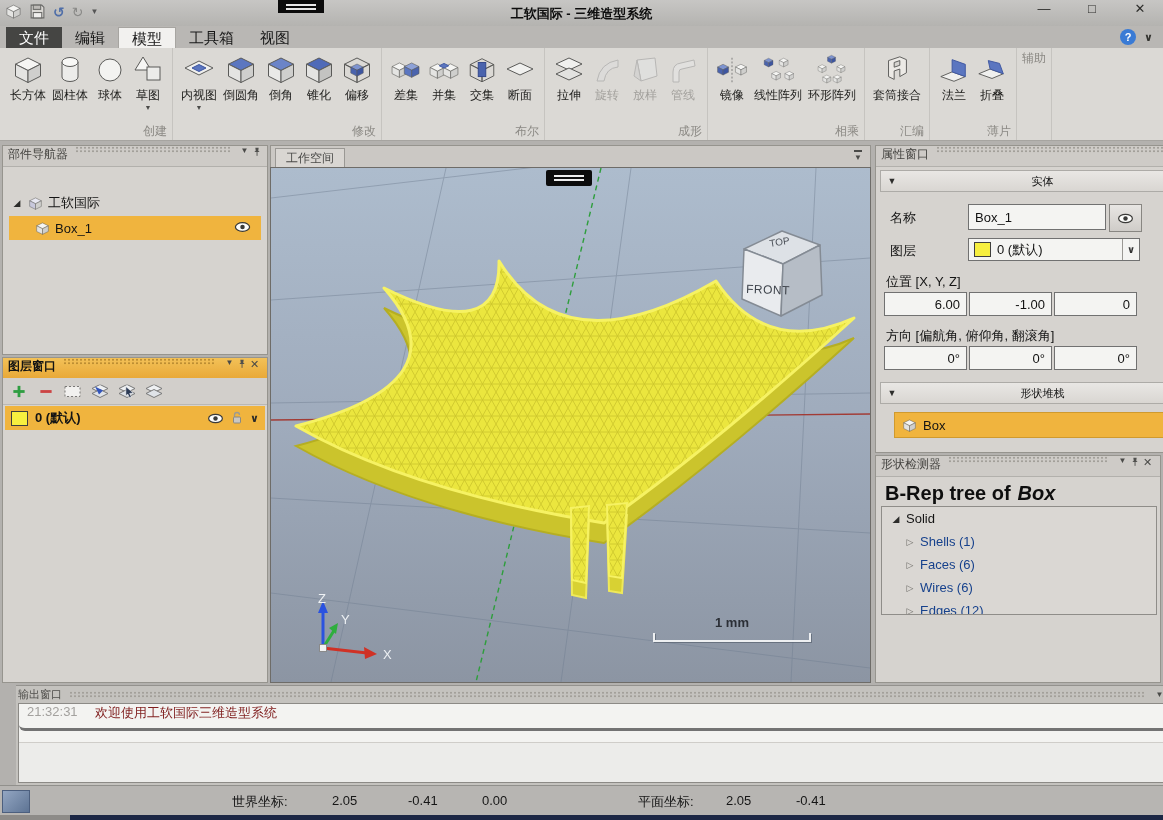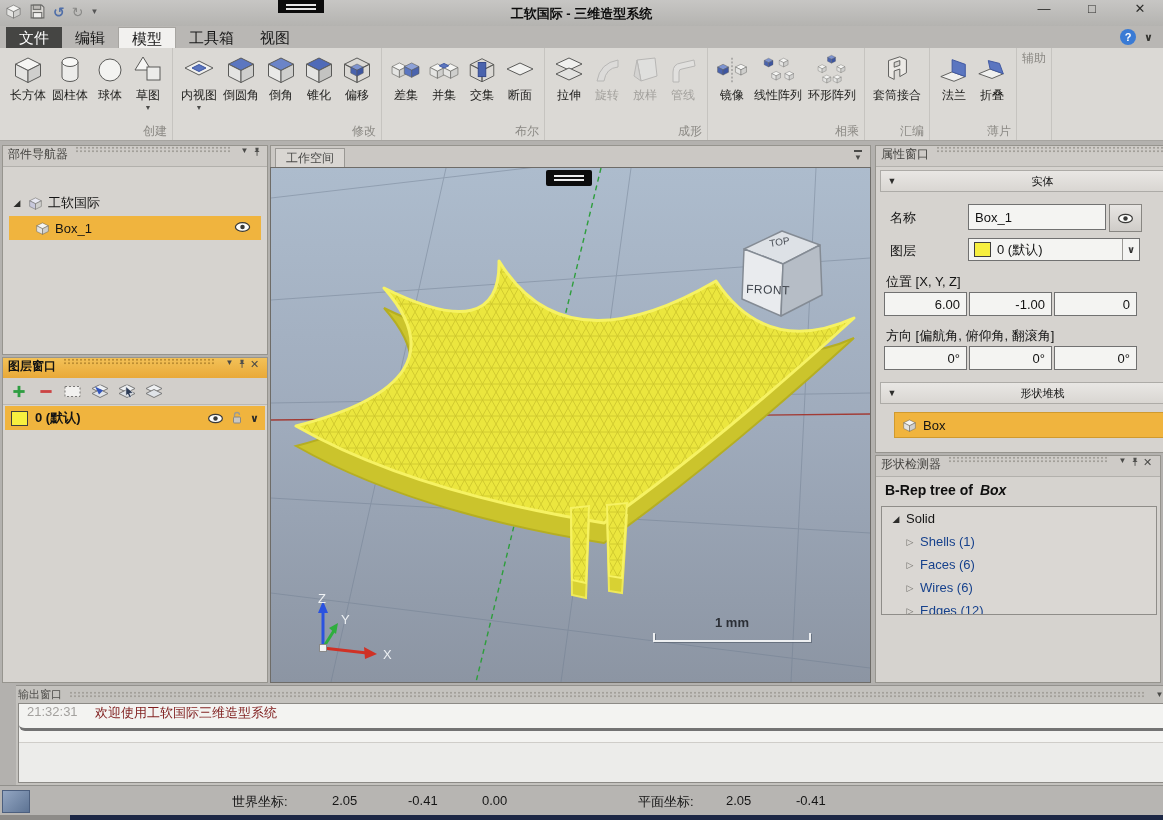--- a/index.html
+++ b/index.html
@@ -86,21 +86,21 @@
   .tfield{position:absolute;background:#f4f4f2;border:1px solid #717171;font-size:13px;color:#111;box-sizing:border-box;padding:0 6px;font-family:inherit;}
   .eyebtn{position:absolute;background:linear-gradient(#e8e6e3,#cfccc8);border:1px solid #888682;display:flex;align-items:center;justify-content:center;}
   .eyebtn svg{width:17px;height:11px;}
   .combo{position:absolute;background:#f4f4f2;border:1px solid #717171;display:flex;align-items:center;gap:6px;padding-left:5px;box-sizing:border-box;font-size:13px;color:#111;}
   .combo .chev{margin-left:auto;border-left:1px solid #9a9894;align-self:stretch;display:flex;align-items:center;padding:0 4px;font-size:10px;font-weight:bold;color:#333;}
   .num{text-align:right;}
   .stackrow{position:absolute;left:18px;right:18px;height:26px;background:#f0b43e;border:1px solid #d09a2e;display:flex;align-items:center;gap:6px;padding:0 7px;font-size:13px;color:#141414;box-sizing:border-box;}
   .stackrow .ba{margin-left:auto;width:15px;height:11px;}
 
   
-  .bheading{position:absolute;left:9px;top:26px;font-size:14px;font-weight:bold;color:#0e0e0e;}
+  .bheading{position:absolute;left:9px;top:26px;font-size:20px;font-weight:bold;color:#0e0e0e;}
   .bheading .tgt{font-style:italic;margin-left:7px;}
   .treebox{position:absolute;left:5px;top:50px;width:274px;height:107px;background:#dad7d3;border:1px solid #8f8d89;overflow:hidden;}
   .trow{display:flex;align-items:center;height:23px;font-size:13px;color:#16418c;gap:4px;}
   .trow.root{color:#141414;padding-left:8px;}
   .trow.child{padding-left:22px;}
 
   
   .outpanel{position:absolute;left:16px;top:685px;width:1163px;height:100px;background:#c4c2be;border-top:1px solid #94928e;box-sizing:border-box;}
   .outhead{position:absolute;left:2px;top:1px;right:2px;height:15px;display:flex;align-items:center;font-size:11px;color:#504f4c;}
   .outbody{position:absolute;left:2px;top:17px;width:1159px;height:80px;background:#f3f3f1;border:1px solid #8c8a86;box-sizing:border-box;}

